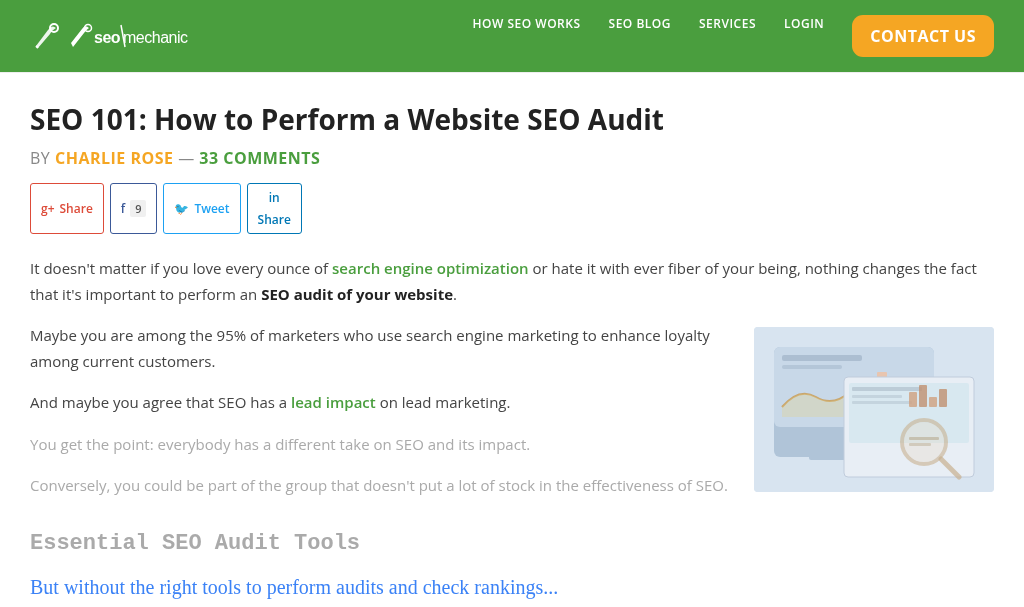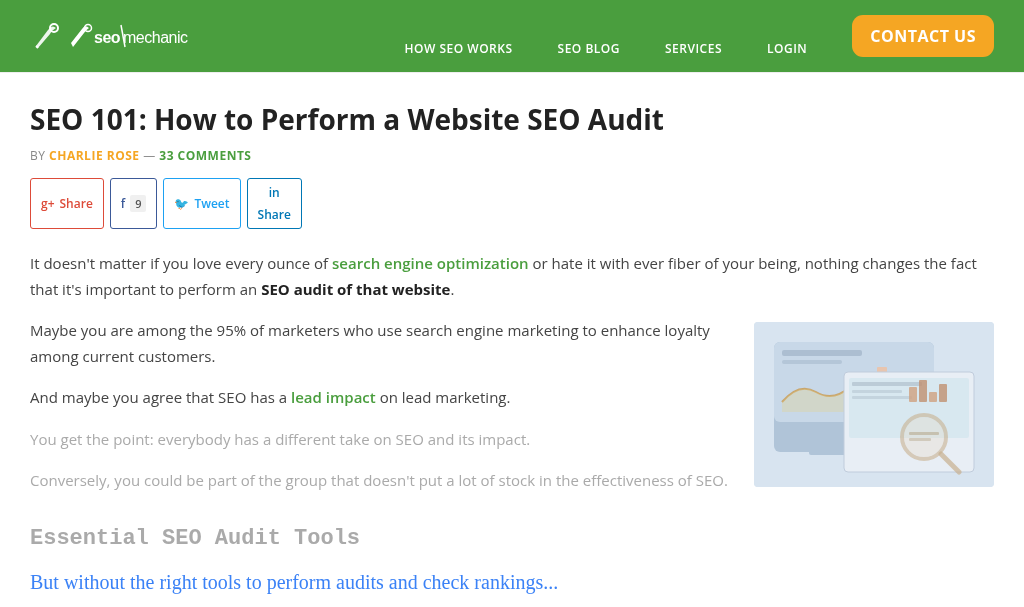--- a/index.html
+++ b/index.html
@@ -27,22 +27,22 @@
       align-items: center;
       gap: 0;
     }
     .logo-icon {
       width: 32px;
       height: 32px;
       margin-right: 4px;
     }
     nav {
       display: flex;
-      align-items: flex-end;
-      gap: 45px;
+      align-items: flex-start;
+      gap: 28px;
     }
     nav a {
       color: #fff;
       text-decoration: none;
       font-size: 12px;
       font-weight: 600;
       letter-spacing: 0.5px;
       text-transform: uppercase;
     }
     .contact-btn {
@@ -66,21 +66,21 @@
 
     .article-title {
       font-size: 28px;
       font-weight: 700;
       color: #222;
       margin-bottom: 10px;
       line-height: 1.3;
     }
 
     .byline {
-      font-size: 12px;
+      font-size: 16px;
       color: #888;
       text-transform: uppercase;
       letter-spacing: 0.5px;
       margin-bottom: 14px;
     }
     .byline .author {
       color: #f5a623;
       font-weight: 700;
     }
     .byline .comments {
@@ -263,21 +263,21 @@
     </a>
     <a href="#" class="social-btn linkedin">
       <span>in</span>
       <span>Share</span>
     </a>
   </div>
 
   <div class="article-body">
 
     <p>
-      <span>It doesn't matter if you love every ounce of </span><a href="#" class="highlight-link">search engine optimization</a><span> or hate it with ever fiber of your being, nothing changes the fact that it's important to perform an </span><strong>SEO audit of that website</strong><span>.</span>
+      <span>It doesn't matter if you love every ounce of </span><a href="#" class="highlight-link">search engine optimization</a><span> or hate it with ever fiber of your being, nothing changes the fact that it's important to perform an </span><strong>SEO audit of your website</strong><span>.</span>
     </p>
 
     <div class="two-col">
       <div class="text-col">
         <p>Maybe you are among the 95% of marketers who use search engine marketing to enhance loyalty among current customers.</p>
         <p>
           <span>And maybe you agree that SEO has a </span><a href="#" class="highlight-link">lead impact</a><span> on lead marketing.</span>
         </p>
         <p class="light-text">You get the point: everybody has a different take on SEO and its impact.</p>
         <p class="light-text">Conversely, you could be part of the group that doesn't put a lot of stock in the effectiveness of SEO.</p>

